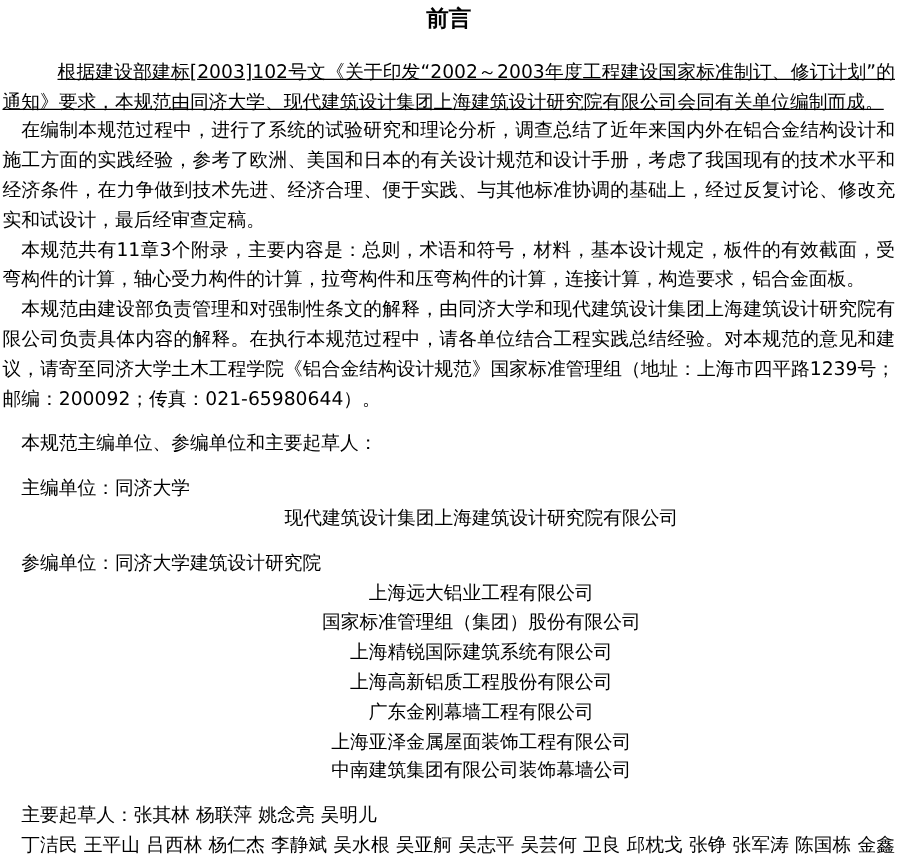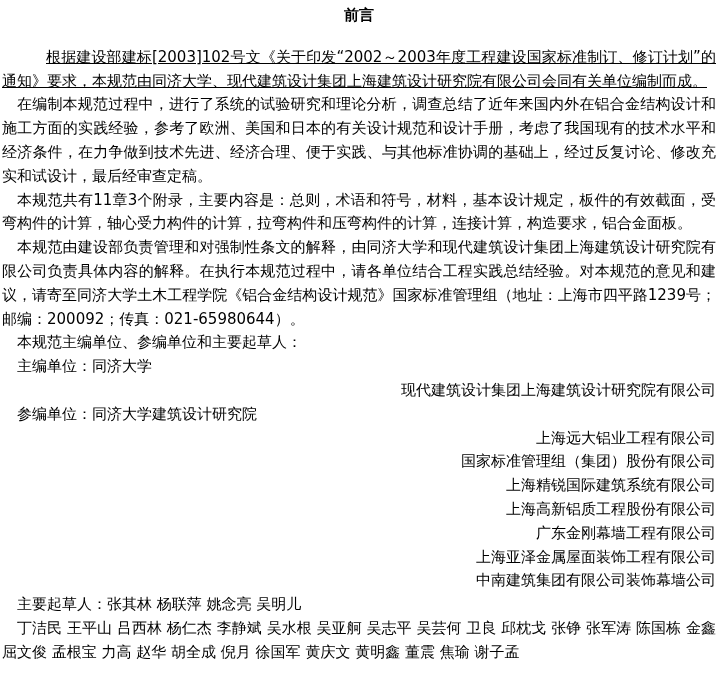--- a/index.html
+++ b/index.html
@@ -13,40 +13,41 @@
     color: #000000;
     font-family: "DejaVu Sans", sans-serif;
     font-size: 15px;
     line-height: 23.8px;
     overflow: hidden;
   }
   .doc {
     padding: 4px 2px 0 2px;
   }
   .doc-title {
-    font-size: 15px;
+    font-size: 18px;
     font-weight: 700;
     text-align: center;
     margin: 0 0 18px 0;
   }
   .para {
     margin: 0;
     text-indent: 15px;
     text-align: justify;
   }
   .para.indent-large {
     text-indent: 44px;
     text-decoration: underline;
   }
   .para.unit {
     text-indent: 52px;
-    text-align: right;
+    text-align: center;
   }
   .para.no-justify {
     text-align: left;
+    margin-top: 12px;
   }
 </style>
 </head>
 <body>
 
 <div class="doc">
   <h1 class="doc-title">前言</h1>
 
   <p class="para indent-large">根据建设部建标[2003]102号文《关于印发“2002～2003年度工程建设国家标准制订、修订计划”的通知》要求，本规范由同济大学、现代建筑设计集团上海建筑设计研究院有限公司会同有关单位编制而成。</p>
   <p class="para">在编制本规范过程中，进行了系统的试验研究和理论分析，调查总结了近年来国内外在铝合金结构设计和施工方面的实践经验，参考了欧洲、美国和日本的有关设计规范和设计手册，考虑了我国现有的技术水平和经济条件，在力争做到技术先进、经济合理、便于实践、与其他标准协调的基础上，经过反复讨论、修改充实和试设计，最后经审查定稿。</p>

